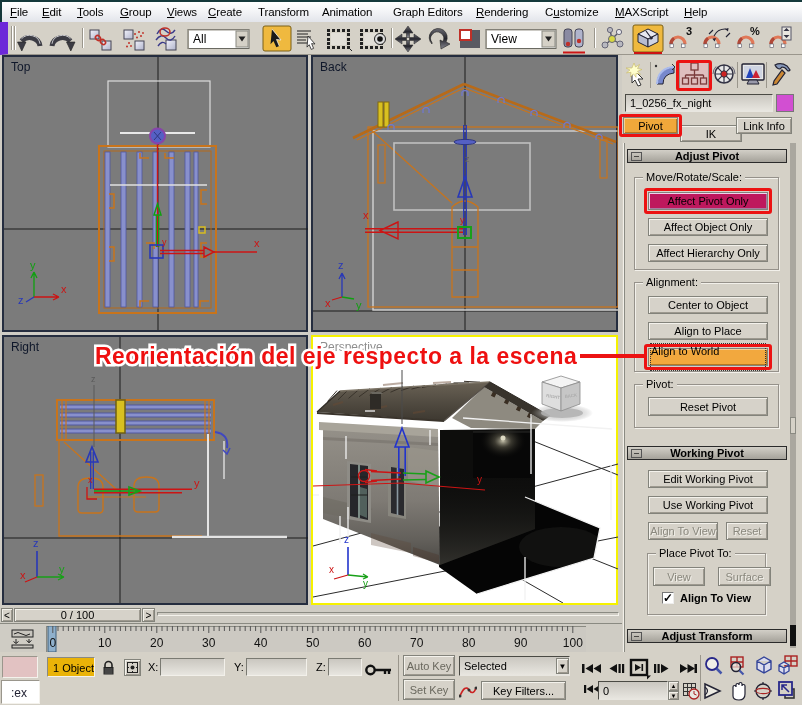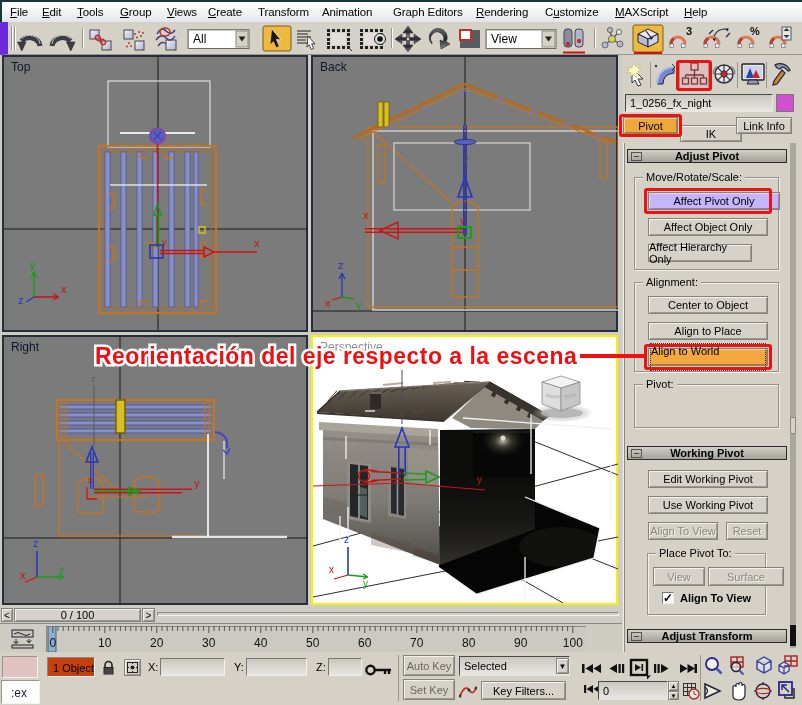--- a/index.html
+++ b/index.html
@@ -20,21 +20,21 @@
 .rollhead{position:absolute;left:5px;width:160px;height:14px;background:linear-gradient(#d2cfc7,#a5a29a);border:1px solid #2a2a2a;font-size:11px;color:#000;text-align:center;line-height:12px;font-weight:bold}
 .rollminus{position:absolute;left:3px;top:2px;width:11px;height:9px;border:1px solid #555;font-size:9px;line-height:7px;text-align:center;font-weight:normal}
 .gbox{position:absolute;border:1px solid #95918a;box-shadow:1px 1px 0 #f2f0ea, inset 1px 1px 0 #f2f0ea}
 .glabel{position:absolute;top:-7px;left:8px;background:#d5d1c7;padding:0 3px;font-size:11px;color:#000}
 .redbox{position:absolute;border:3px solid #ec1212;border-radius:3px}
 .dis{color:#8a887e;text-shadow:1px 1px 0 #f0eee8}
 
 #timeslider{left:0;top:607px;width:622px;height:16px;background:#cfccc4}
 #trackbar{left:0;top:623px;width:622px;height:29px;background:#cfccc4}
 #statusbar{left:0;top:652px;width:802px;height:53px;background:#d5d1c7}
-.sunken{position:absolute;border:1px solid;border-color:#8a8a82 #f4f2ec #f4f2ec #8a8a82;background:#c2410c}
+.sunken{position:absolute;border:1px solid;border-color:#8a8a82 #f4f2ec #f4f2ec #8a8a82;background:#eab308}
 .field{position:absolute;border:1px solid;border-color:#7a7a72 #f2f0ea #f2f0ea #7a7a72;background:linear-gradient(#cac7c0,#e8e6e0);font-size:11px;color:#000}
 </style></head>
 <body>
 <div class="abs" id="menubar">
     <span style="left:8px"><u>F</u>ile</span>
     <span style="left:40px"><u>E</u>dit</span>
     <span style="left:75px"><u>T</u>ools</span>
     <span style="left:118px"><u>G</u>roup</span>
     <span style="left:165px"><u>V</u>iews</span>
     <span style="left:206px"><u>C</u>reate</span>
@@ -626,47 +626,48 @@
   <div class="btn" style="left:114px;top:62px;width:56px;height:17px">Link Info</div>
   <div class="redbox" style="left:-3px;top:59px;width:63px;height:23px"></div>
 
   <div class="abs" style="left:1px;top:88px;width:1px;height:560px;background:#f2f0ea"></div>
   <div class="abs" style="left:2px;top:88px;width:1px;height:560px;background:#8a8a82"></div>
 
   <div class="rollhead" style="top:94px">Adjust Pivot<div class="rollminus">–</div></div>
   <div class="gbox" style="left:12px;top:122px;width:145px;height:93px">
       <div class="glabel">Move/Rotate/Scale:</div>
     </div>
-  <div class="btn" style="left:26px;top:137px;width:132px;height:18px;background:#c4b5fd;box-shadow:inset 1px 1px 0 #f0d0ec,inset -1px -1px 0 #a87aa2">Affect Pivot Only</div>
+  <div class="btn" style="left:26px;top:137px;width:120px;height:18px;background:#be185d;box-shadow:inset 1px 1px 0 #f0d0ec,inset -1px -1px 0 #a87aa2">Affect Pivot Only</div>
   <div class="redbox" style="left:22px;top:133px;width:128px;height:26px"></div>
   <div class="btn" style="left:26px;top:163px;width:120px;height:18px">Affect Object Only</div>
-  <div class="btn" style="left:26px;top:189px;width:104px;height:18px">Affect Hierarchy Only</div>
+  <div class="btn" style="left:26px;top:189px;width:120px;height:18px">Affect Hierarchy Only</div>
   <div class="gbox" style="left:12px;top:227px;width:145px;height:90px">
       <div class="glabel">Alignment:</div>
     </div>
   <div class="btn" style="left:26px;top:241px;width:120px;height:18px">Center to Object</div>
   <div class="btn" style="left:26px;top:267px;width:120px;height:18px">Align to Place</div>
   <div class="btn" style="left:26px;top:293px;width:120px;height:18px;background:#f2a83e;box-shadow:inset 1px 1px 0 #f8d098,inset -1px -1px 0 #b87820">
       <span style="border:1px dotted #333;display:block;width:116px;height:28px;line-height:14px">Align to World</span>
     </div>
   <div class="redbox" style="left:22px;top:289px;width:128px;height:26px"></div>
   <div class="gbox" style="left:12px;top:329px;width:145px;height:44px">
       <div class="glabel">Pivot:</div>
     </div>
+  <div class="btn" style="left:26px;top:342px;width:120px;height:19px">Reset Pivot</div>
 
   <div class="rollhead" style="top:391px">Working Pivot<div class="rollminus">–</div></div>
   <div class="btn" style="left:26px;top:415px;width:120px;height:18px">Edit Working Pivot</div>
   <div class="btn" style="left:26px;top:441px;width:120px;height:18px">Use Working Pivot</div>
   <div class="btn dis" style="left:26px;top:467px;width:70px;height:18px">Align To View</div>
   <div class="btn dis" style="left:104px;top:467px;width:42px;height:18px">Reset</div>
   <div class="gbox" style="left:25px;top:498px;width:119px;height:62px">
       <div class="glabel">Place Pivot To:</div>
     </div>
   <div class="btn dis" style="left:31px;top:512px;width:52px;height:19px">View</div>
-  <div class="btn dis" style="left:86px;top:512px;width:76px;height:19px">Surface</div>
+  <div class="btn dis" style="left:96px;top:512px;width:53px;height:19px">Surface</div>
   <div class="abs" style="left:40px;top:537px;width:12px;height:12px;background:#fff;border:1px solid;border-color:#777 #eee #eee #777;font-size:12px;line-height:11px;font-weight:bold;text-align:center">✓</div>
   <div class="abs" style="left:58px;top:537px;font-size:11px;font-weight:bold;color:#000">Align To View</div>
 
   <div class="rollhead" style="top:574px">Adjust Transform<div class="rollminus">–</div></div>
 
   <div class="abs" style="left:168px;top:88px;width:6px;height:505px;background:#aaa79f"></div>
   <div class="abs" style="left:168px;top:362px;width:6px;height:17px;background:#d5d1c7;border:1px solid #8a8a82"></div>
   <div class="abs" style="left:168px;top:570px;width:6px;height:21px;background:#111"></div>
 </div>
 <div class="abs" id="timeslider">

